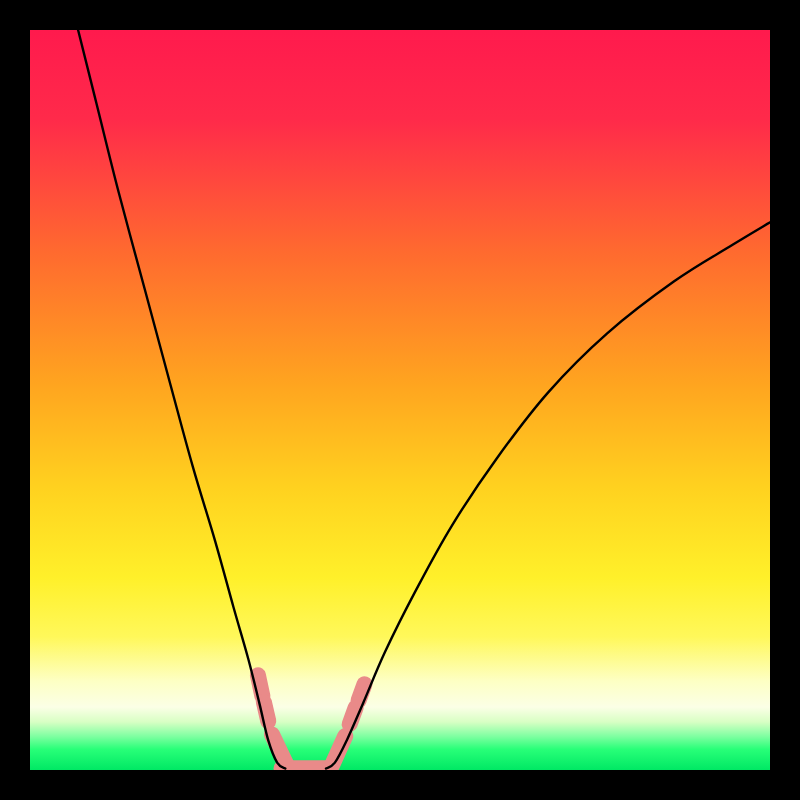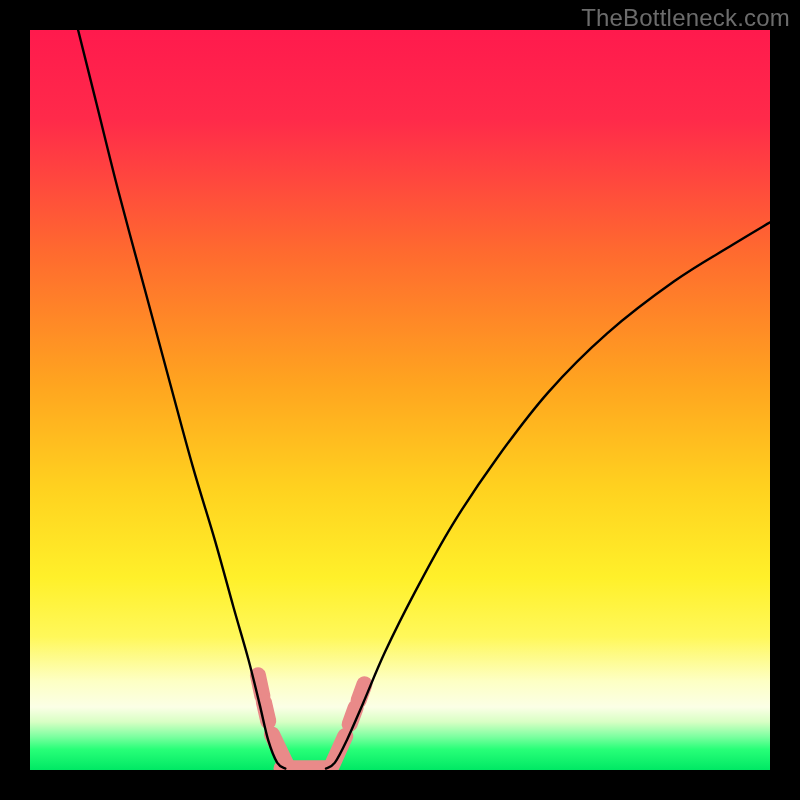--- a/index.html
+++ b/index.html
@@ -34,21 +34,20 @@
     font-size: 24px;
     font-weight: 400;
     letter-spacing: 0.2px;
   }
   svg { display: block; }
 </style>
 </head>
 <body>
 
 <div class="frame">
-  <div class="watermark">TheBottleneck.com</div>
 
   <div class="plot">
     <svg id="chart-svg" width="740" height="740" viewBox="0 0 740 740">
       <defs>
         <linearGradient id="bg-grad" x1="0" y1="0" x2="0" y2="1">
             <stop offset="0.00%" stop-color="#ff1a4d"></stop>
             <stop offset="12.00%" stop-color="#ff2a4a"></stop>
             <stop offset="30.00%" stop-color="#ff6a2f"></stop>
             <stop offset="48.00%" stop-color="#ffa51f"></stop>
             <stop offset="62.00%" stop-color="#ffd21f"></stop>

